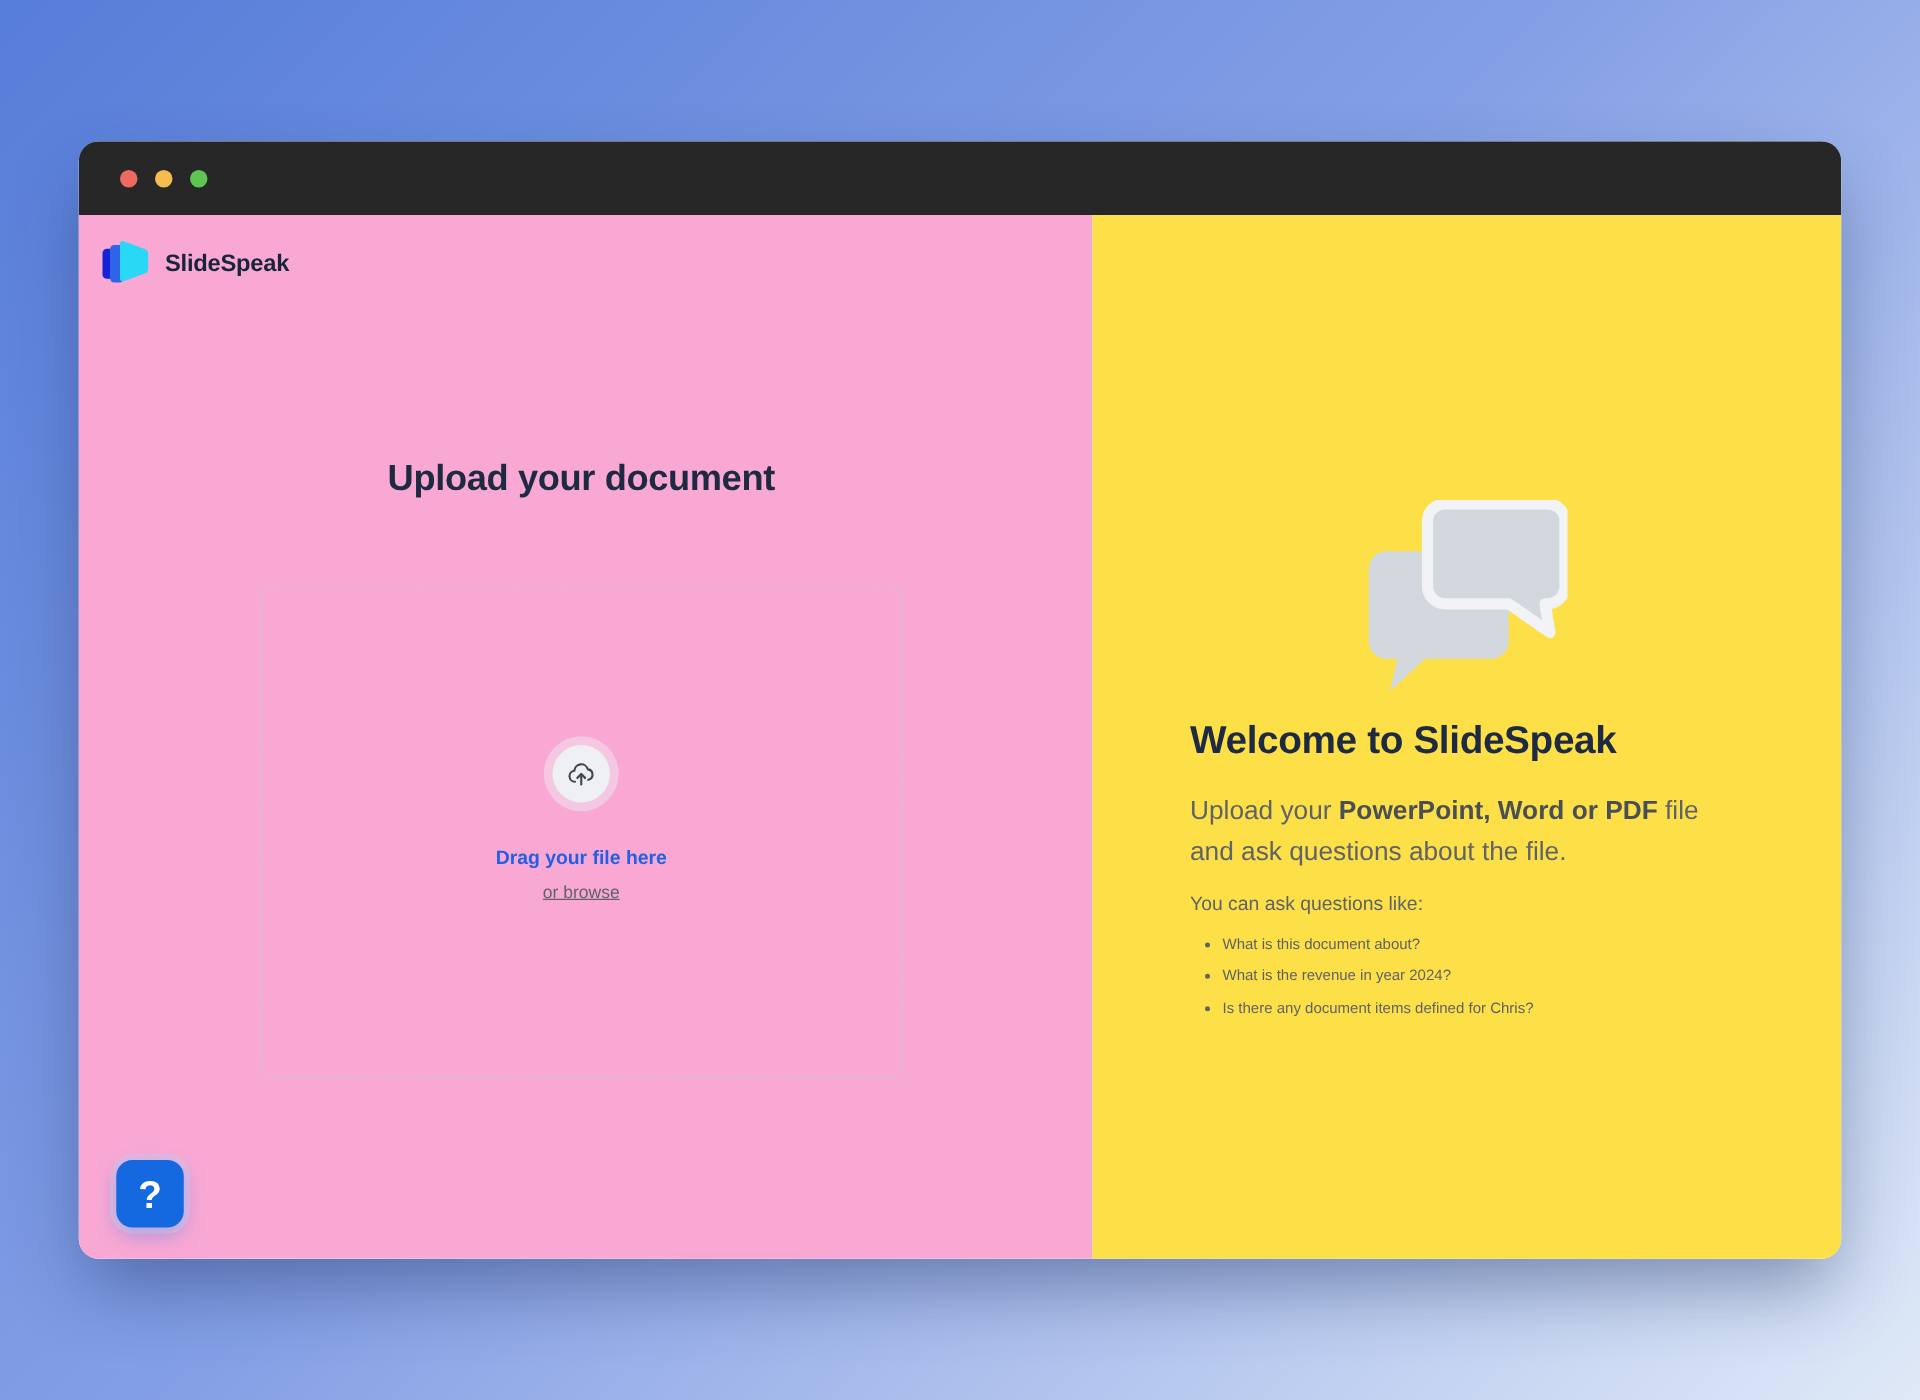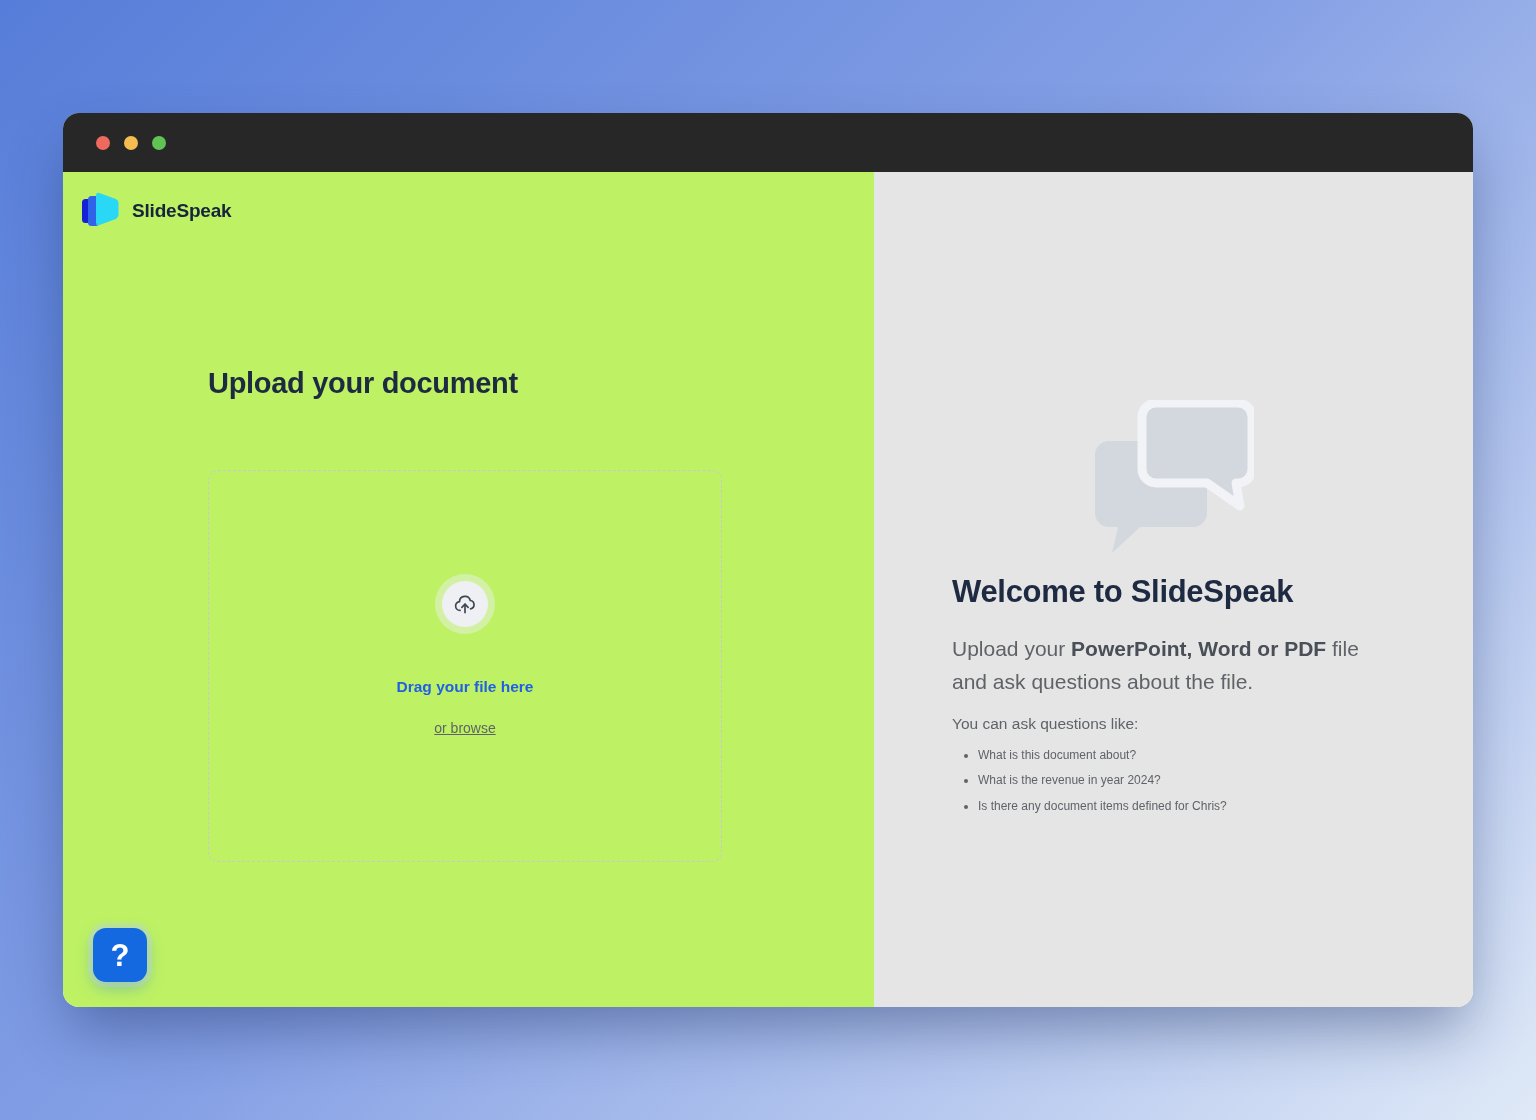--- a/index.html
+++ b/index.html
@@ -24,37 +24,36 @@
     padding-left: 33px; gap: 14px;
   }
   .traffic { width: 14px; height: 14px; border-radius: 50%; cursor: default; }
   .traffic.red    { background: #ee6a5f; }
   .traffic.yellow { background: #f5bd4f; }
   .traffic.green  { background: #5fc454; }
 
   .content { display: flex; height: 835px; }
 
   
-  .left-panel { width: 811px; background: #bef264; position: relative; flex: none; padding-left: 40px; }
+  .left-panel { width: 811px; background: #f9a8d4; position: relative; flex: none; padding-left: 40px; }
 
   .brand { position: absolute; top: 14px; left: 16px; display: flex; align-items: center; gap: 7px; }
   .brand-name { font-size: 19px; font-weight: 700; color: #17243c; letter-spacing: -0.2px; }
 
-  .upload-head { position: absolute; left: 145px; top: 195px; width: 514px; }
+  .upload-head { position: absolute; left: 145px; top: 195px; width: 514px; text-align: center; }
   .upload-title { font-size: 29px; font-weight: 700; color: #1d2a41; letter-spacing: -0.3px; }
   .upload-subtitle { margin-top: 13px; font-size: 16.5px; color: #5f6368; }
 
   .dropzone {
     position: absolute; left: 145px; top: 298px;
     width: 514px; height: 392px;
     border: 1.5px dashed #c6c9cd; border-radius: 10px;
     display: flex; flex-direction: column; align-items: center; justify-content: center;
     padding-bottom: 16px;
     cursor: pointer;
-    gap: 15px;
   }
   .upload-circle {
     width: 46px; height: 46px; border-radius: 50%;
     background: #eef0f3;
     box-shadow: 0 0 0 7px rgba(238, 240, 243, 0.45);
     display: flex; align-items: center; justify-content: center;
   }
   .drag-label { margin-top: 36px; font-size: 15.5px; font-weight: 700; color: #2160e4; }
   .browse-link { margin-top: 9px; font-size: 14px; color: #5f6368; text-decoration: underline; cursor: pointer; }
 
@@ -63,21 +62,21 @@
     width: 54px; height: 54px;
     border: none; border-radius: 13px;
     background: #1569e0; color: #ffffff;
     font-family: "Liberation Sans", sans-serif;
     font-size: 31px; font-weight: 700; line-height: 1;
     cursor: pointer;
     box-shadow: 0 0 0 5px rgba(190, 210, 245, 0.35), 0 6px 16px rgba(21, 105, 224, 0.35);
   }
 
   
-  .right-panel { flex: 1; background: #e5e5e5; position: relative; }
+  .right-panel { flex: 1; background: #fde047; position: relative; }
 
   .chat-icon { position: absolute; top: 228px; left: 50%; transform: translateX(-50%); }
 
   .welcome { position: absolute; left: 78px; top: 402px; width: 436px; }
   .welcome-title { font-size: 31px; font-weight: 700; color: #1d2a41; letter-spacing: -0.3px; }
   .welcome-intro { margin-top: 23px; font-size: 21px; color: #5f6368; line-height: 1.55; }
   .welcome-intro b { color: #4a4f57; font-weight: 700; }
   .questions-intro { margin-top: 17px; font-size: 15.5px; color: #5f6368; }
   .question-list { margin-top: 14px; padding-left: 26px; }
   .question-list li { font-size: 12px; color: #5f6368; margin-bottom: 8px; line-height: 1.45; }

